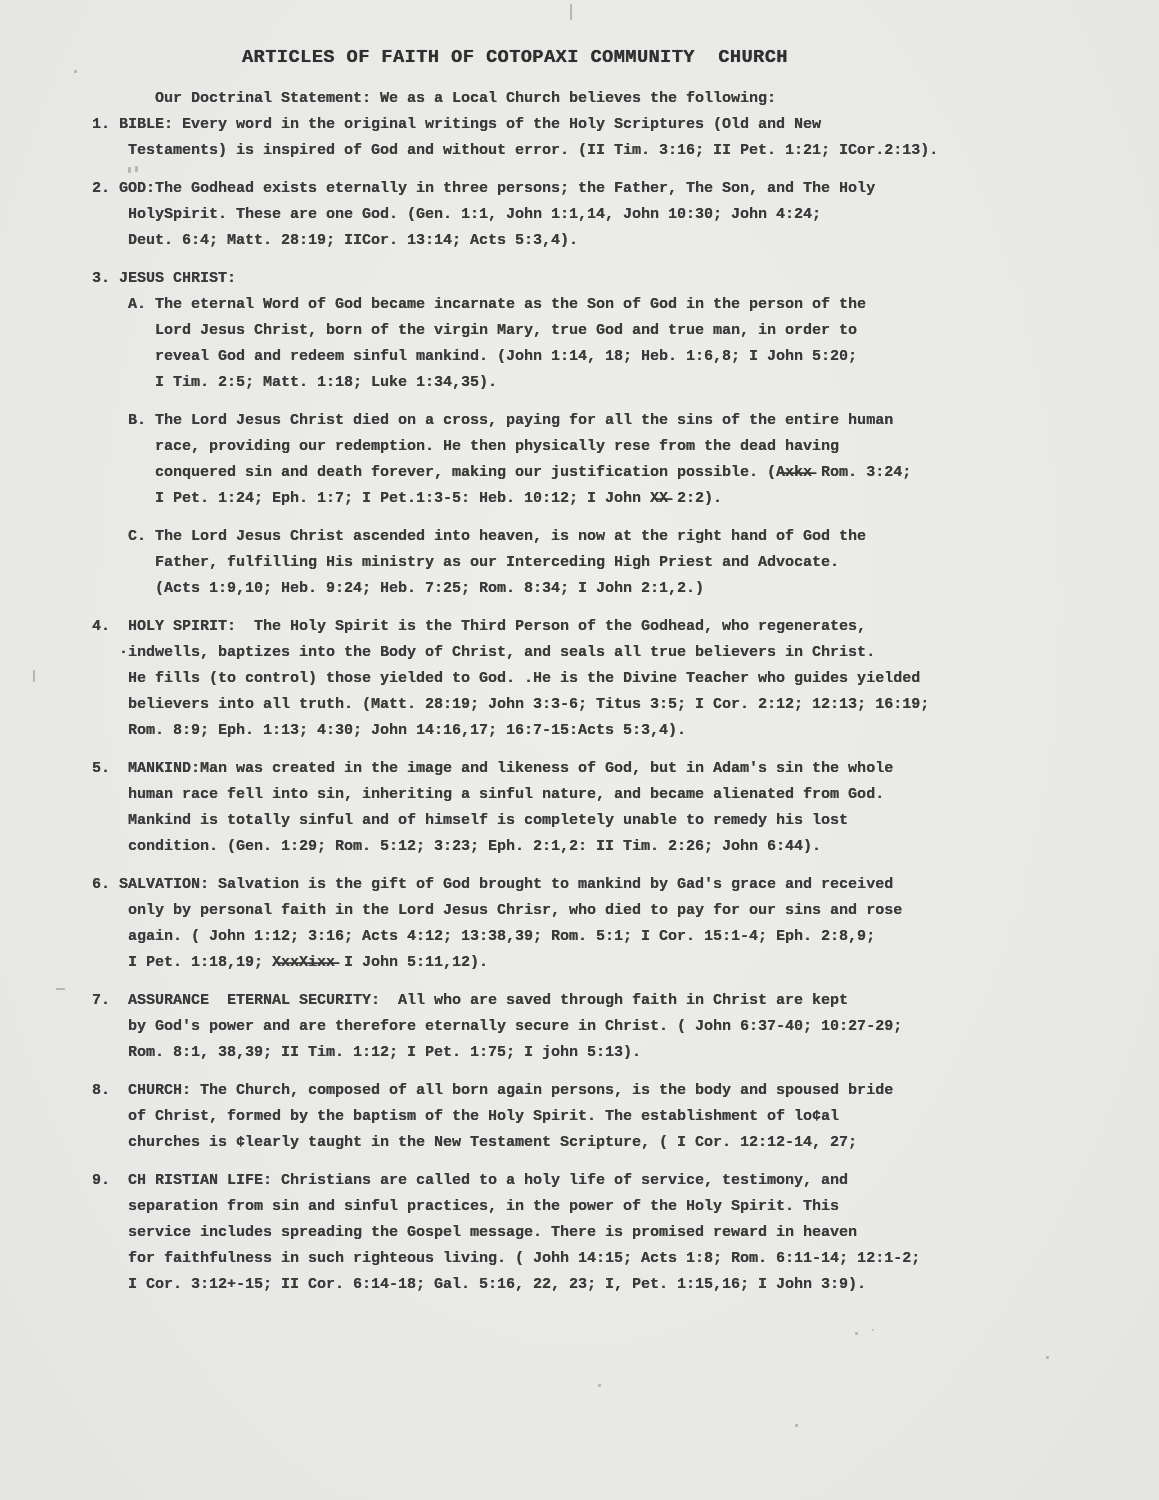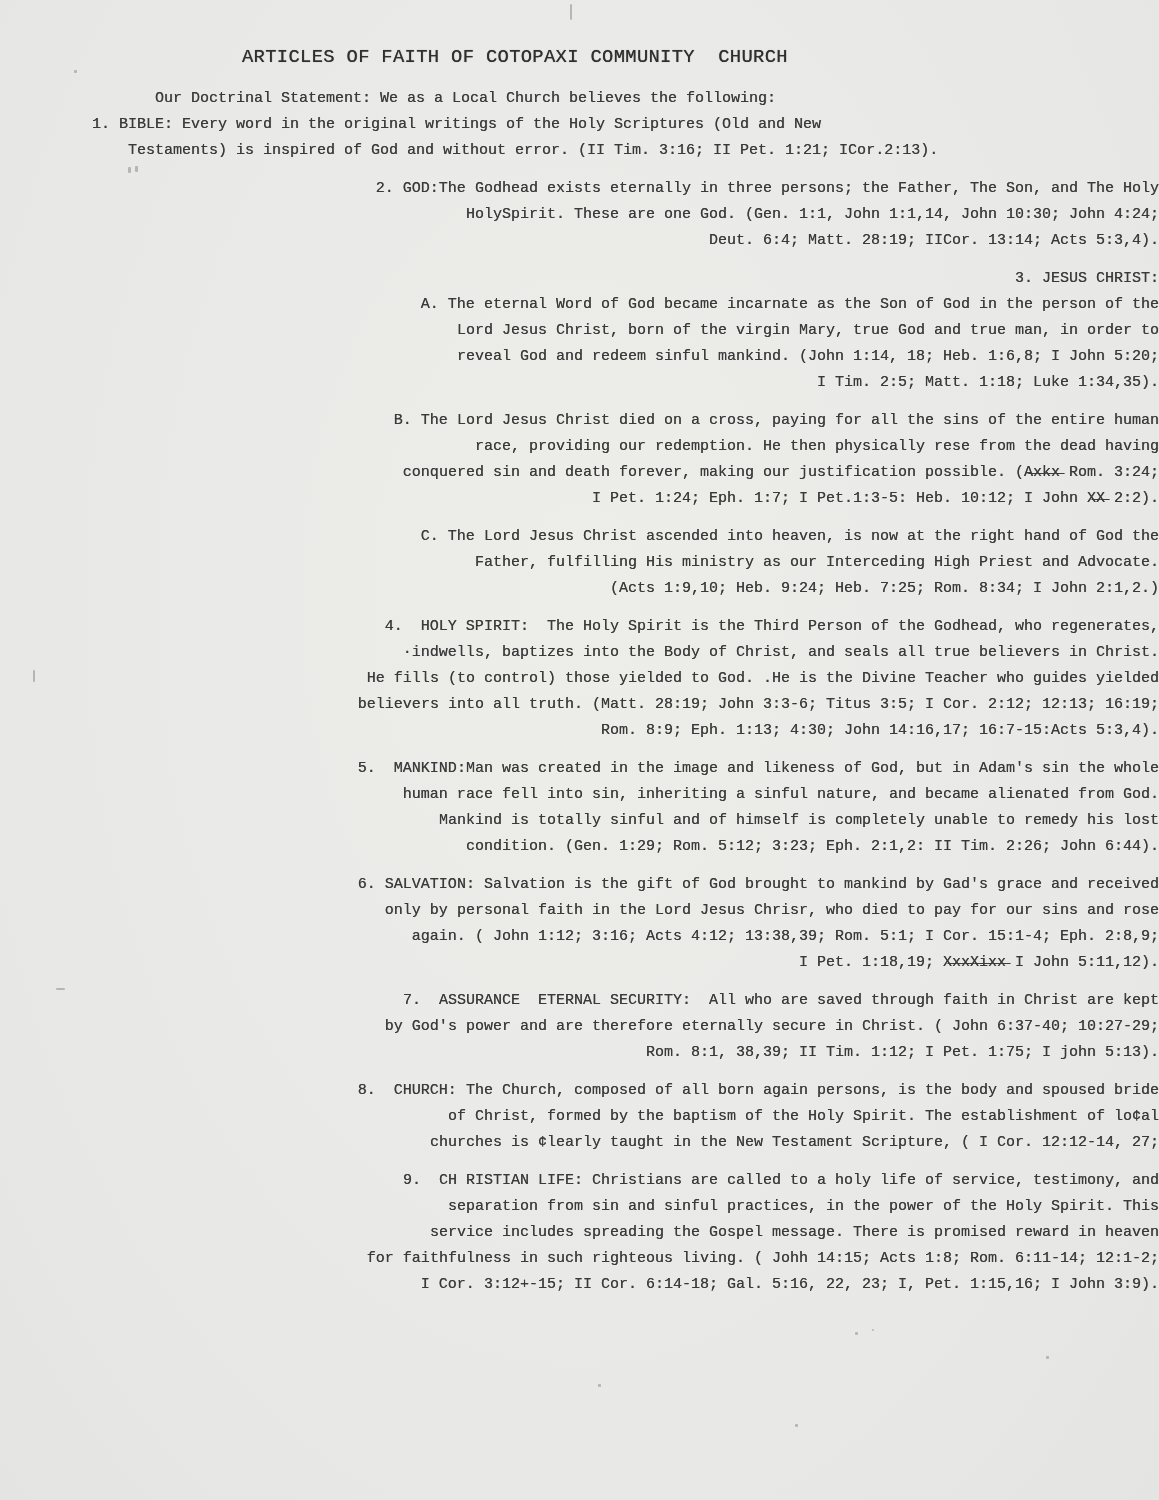--- a/index.html
+++ b/index.html
@@ -17,33 +17,34 @@
     color: #383838;
     box-sizing: border-box;
   }
   .sheet {
     position: absolute;
     left: 0; top: 0;
     width: 1159px;
     height: 1500px;
     padding: 44px 0 0 92px;
     box-sizing: border-box;
+    font-weight: bold;
   }
   .doc-title {
     font-size: 18.7px;
     line-height: 26px;
     margin-left: 150px;
     margin-bottom: 16px;
     white-space: pre;
     letter-spacing: 0.4px;
     color: #2f2f2f;
     text-shadow: 0 0 0.7px rgba(40,40,40,0.75), 0.5px 0.3px 0 rgba(60,60,60,0.25);
   }
   .doc-body { }
-  .block + .block { margin-top: 12px; text-align: right; }
+  .block + .block { margin-top: 12px; }
   .line {
     font-size: 15px;
     line-height: 26px;
     white-space: pre;
     color: #3a3a3a;
     text-shadow: 0 0 0.6px rgba(45,45,45,0.65), 0.4px 0.2px 0 rgba(70,70,70,0.2);
   }
   
   .artifact {
     position: absolute;

